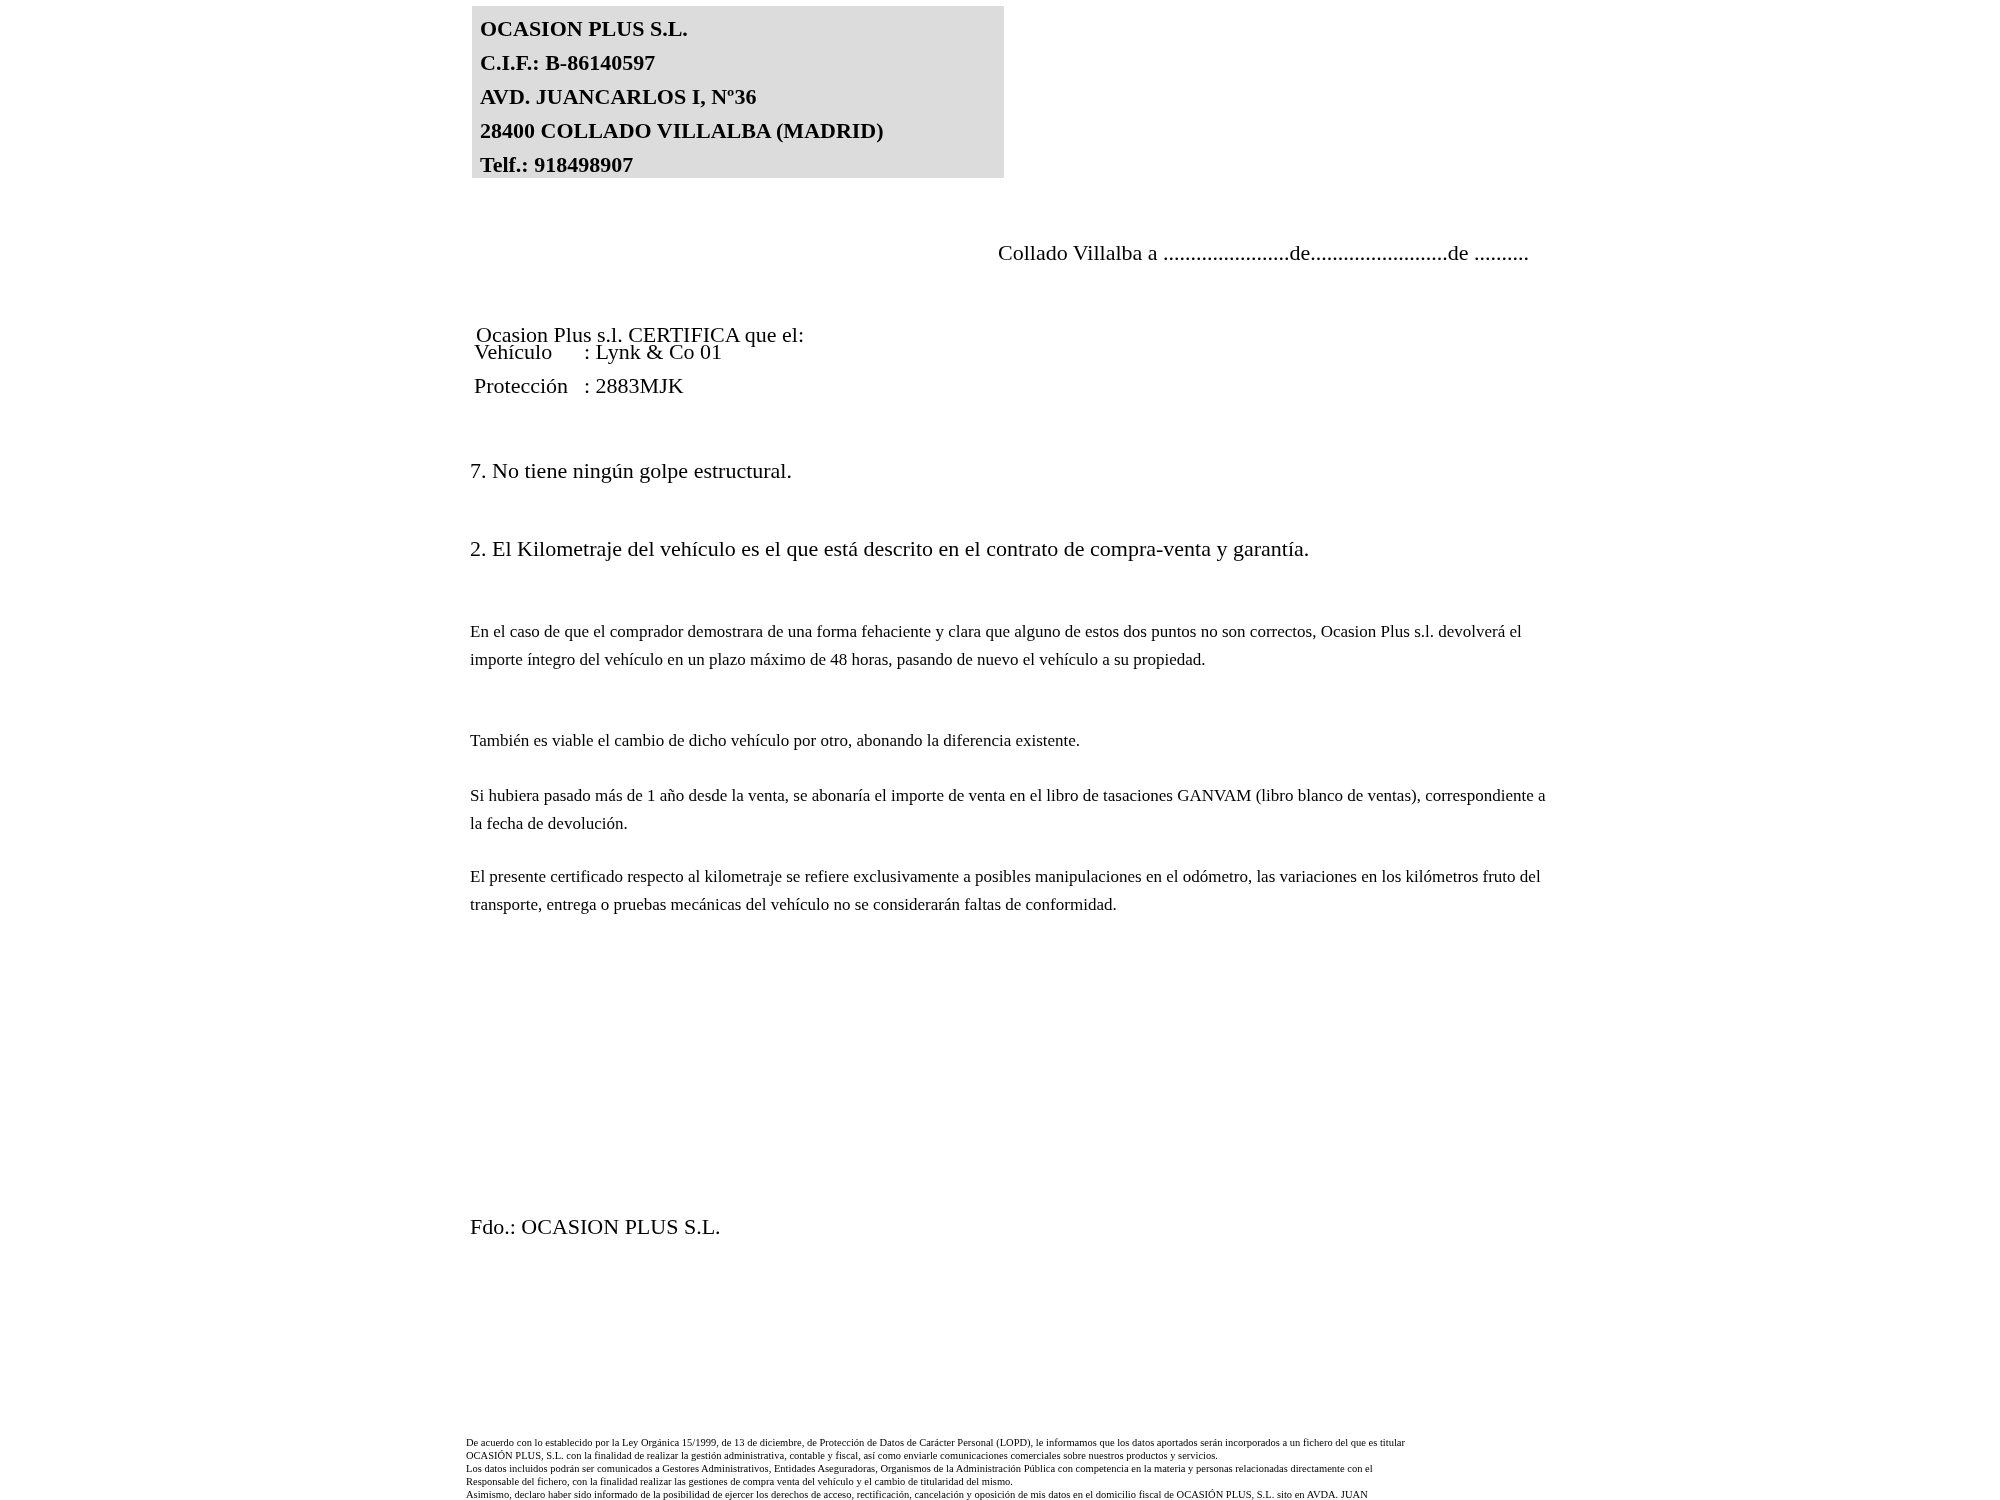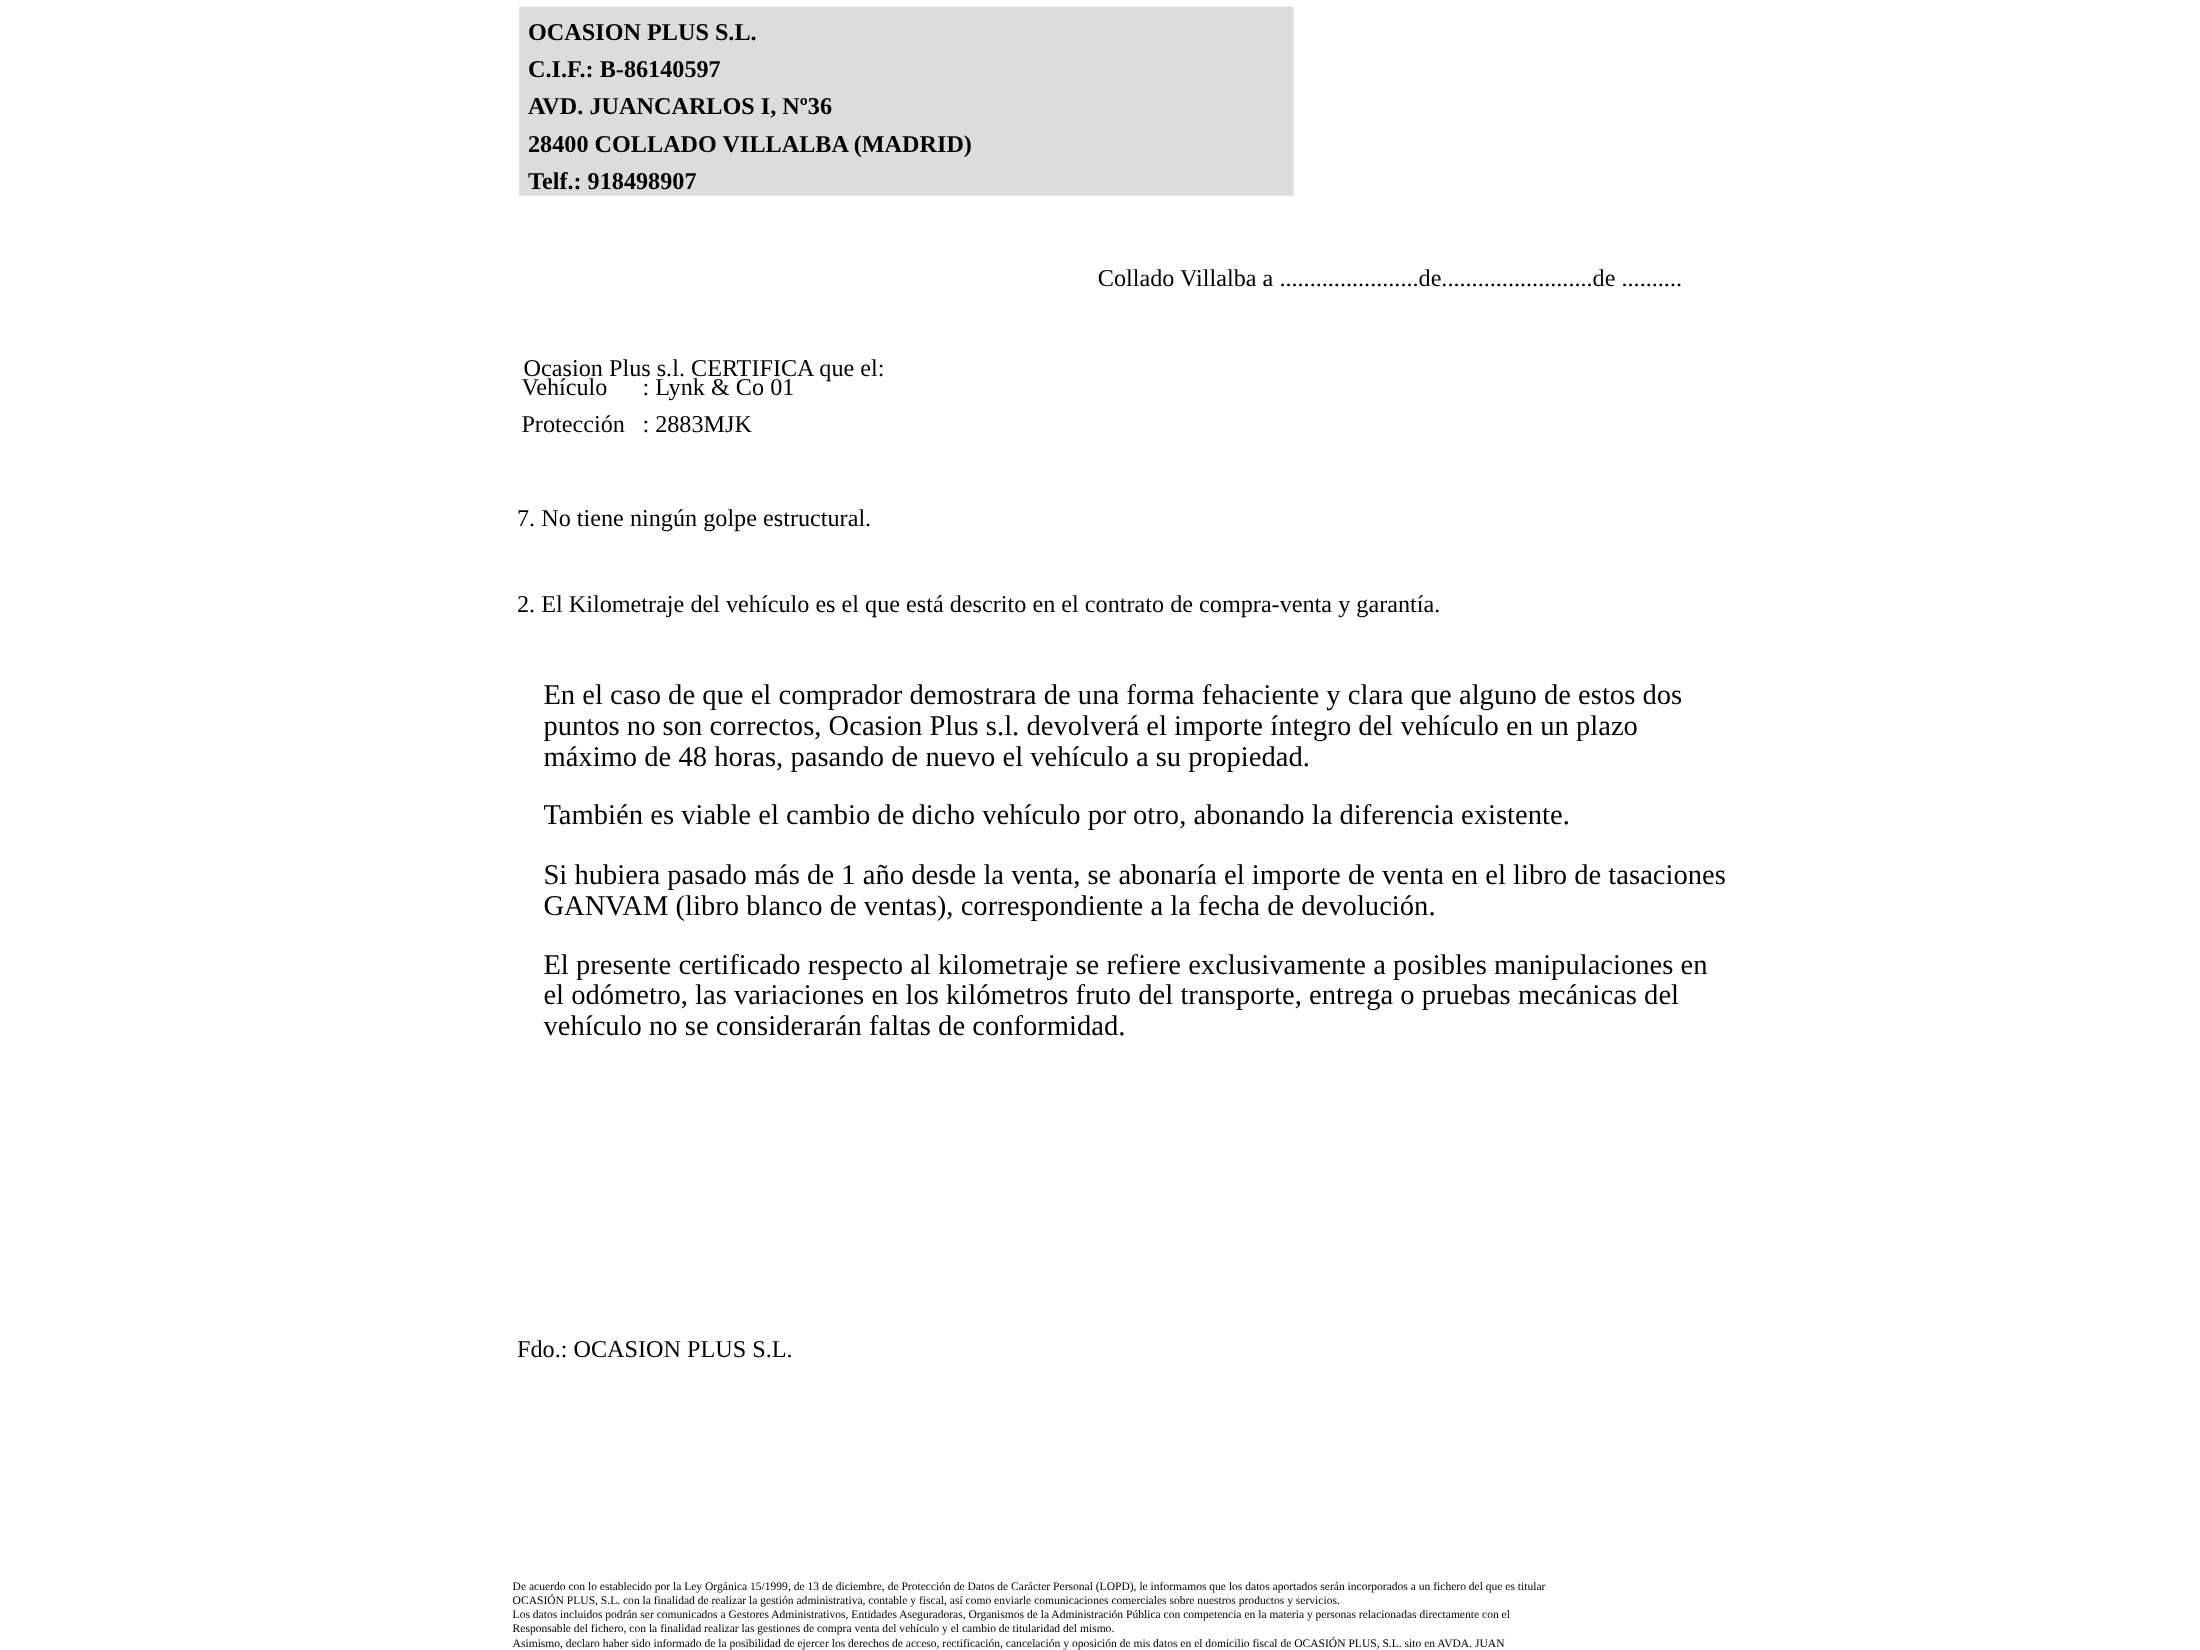--- a/index.html
+++ b/index.html
@@ -12,21 +12,21 @@
     height: 1500px;
     background: #ffffff;
     font-family: "Liberation Serif", serif;
     color: #000000;
     overflow: hidden;
   }
   .header-box {
     position: absolute;
     left: 472px;
     top: 6px;
-    width: 704px;
+    width: 532px;
     height: 172px;
     background: #dcdcdc;
     padding: 6px 10px 0 8px;
     font-size: 22px;
     font-weight: bold;
     line-height: 34px;
   }
   .date-line {
     position: absolute;
     left: 998px;
@@ -60,23 +60,22 @@
     position: absolute;
     left: 470px;
     font-size: 22px;
   }
   .point-1 { top: 458px; }
   .point-2 { top: 512px; margin-top: 24px; }
   .para {
     position: absolute;
     left: 470px;
     width: 1078px;
-    font-size: 26px;
+    font-size: 17px;
     line-height: 28px;
-    margin-left: 24px;
   }
   .para-1 { top: 618px; }
   .para-2 { top: 727px; }
   .para-3 { top: 782px; }
   .para-4 { top: 863px; }
   .signature {
     position: absolute;
     left: 470px;
     top: 1214px;
     font-size: 22px;

